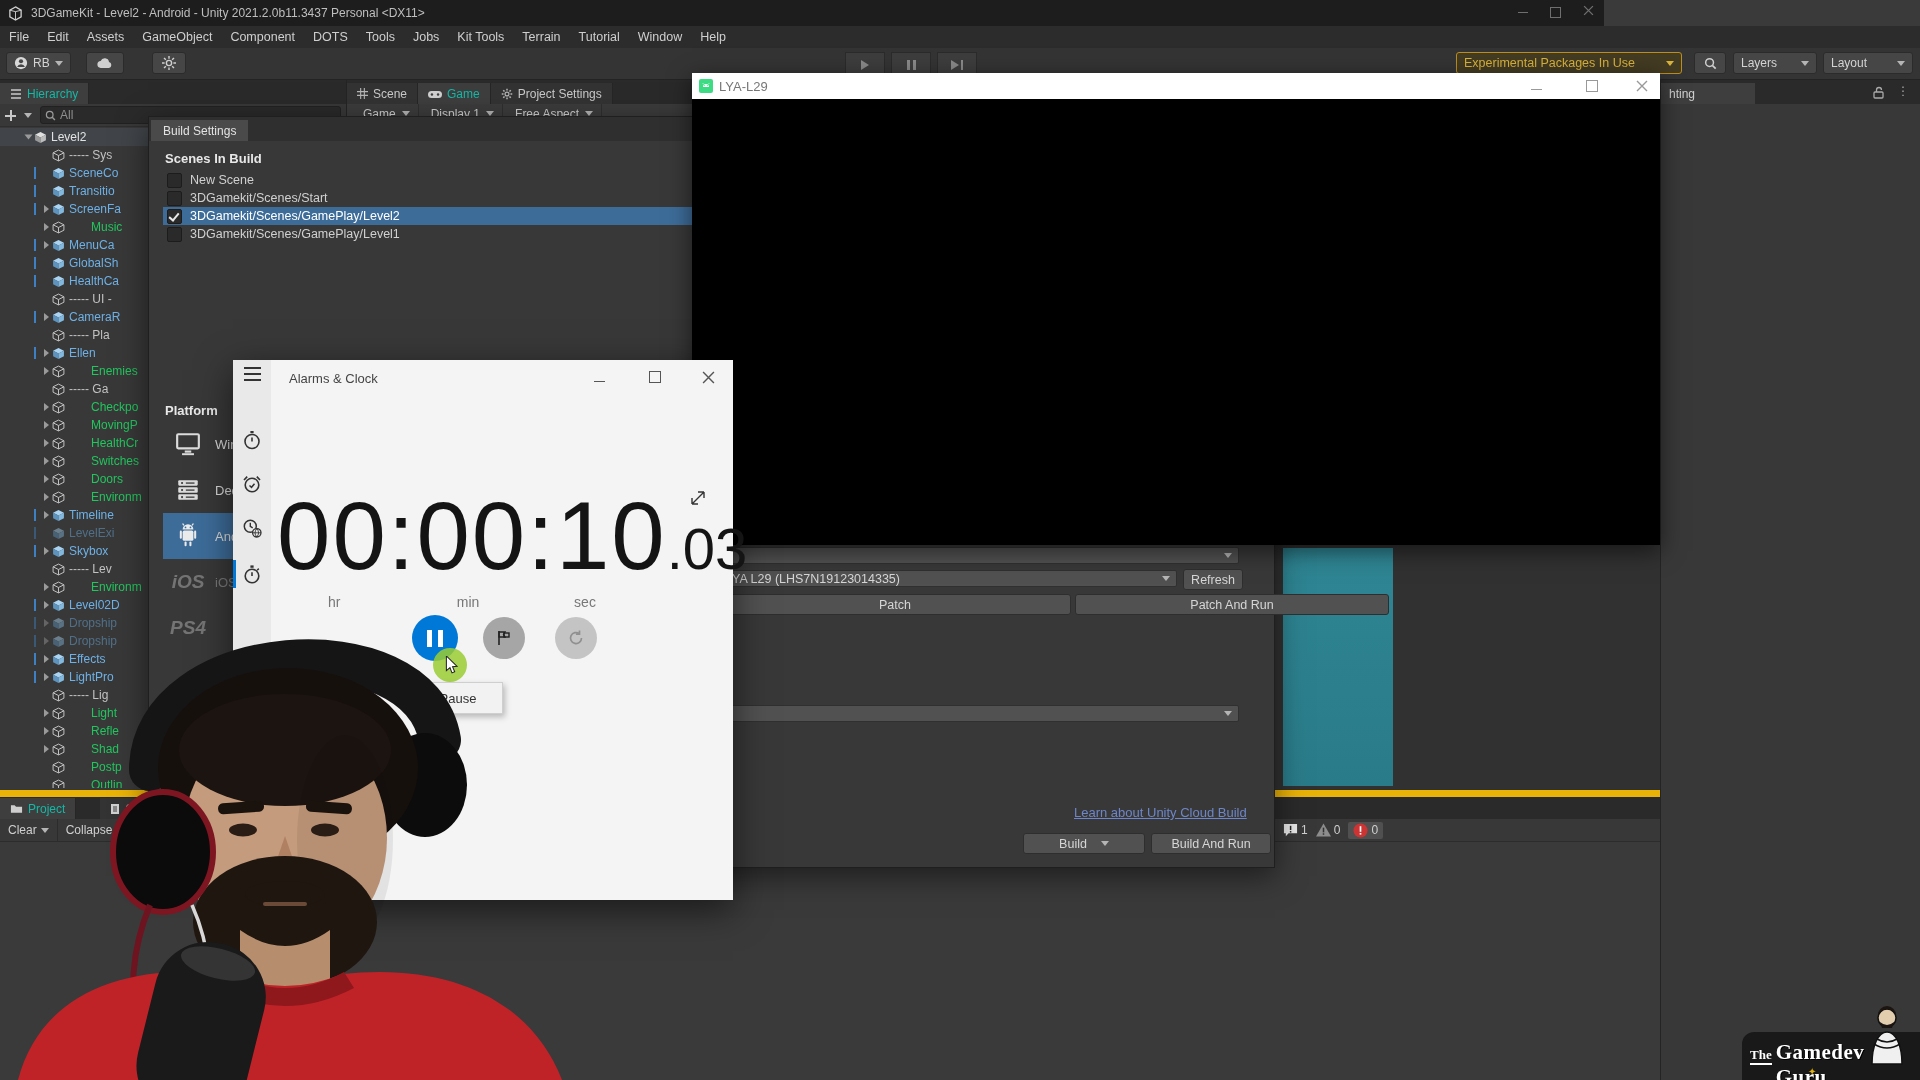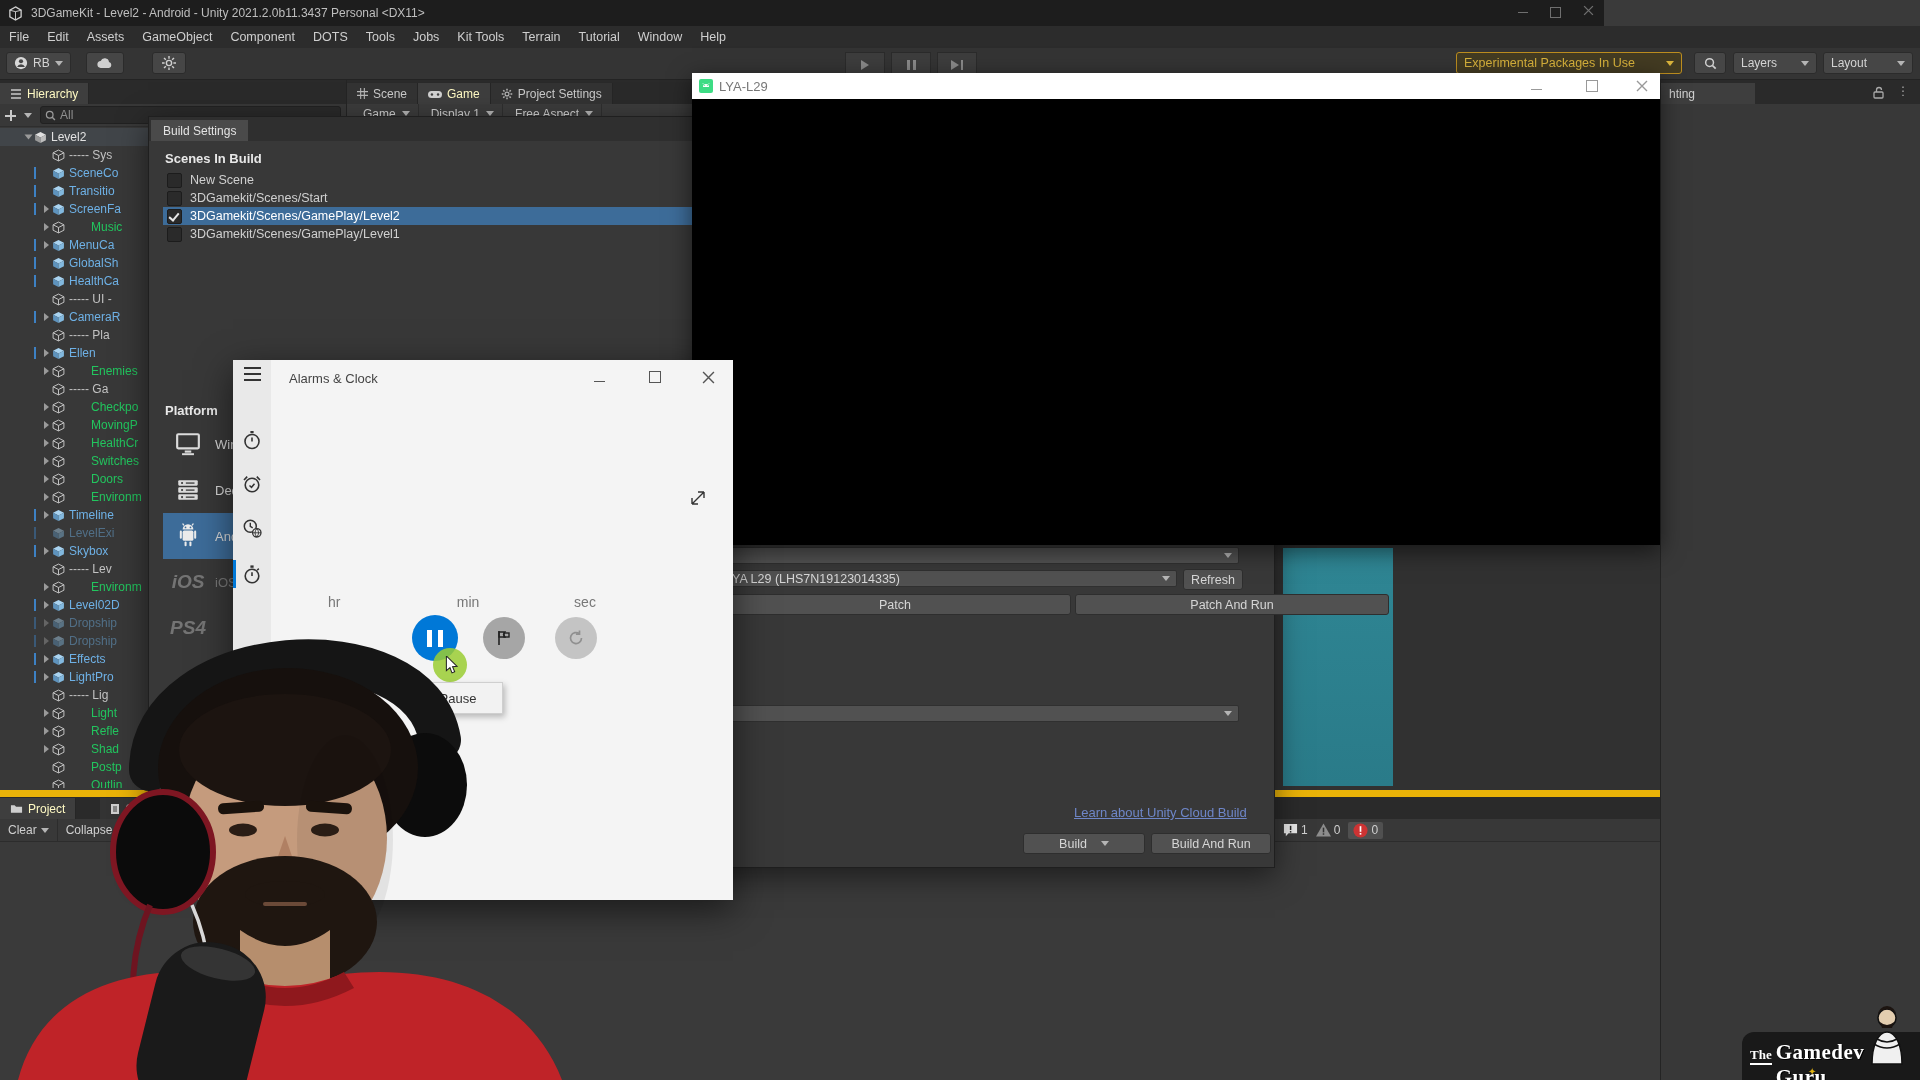--- a/index.html
+++ b/index.html
@@ -18,21 +18,21 @@
   .gold .caret{border-top-color:#d9b33c;}
   .playbtn{position:absolute;top:4px;width:38px;height:23px;background:#3d3d3d;border:1px solid #2b2b2b;display:flex;align-items:center;justify-content:center;}
   .tri{width:0;height:0;border-top:5px solid transparent;border-bottom:5px solid transparent;border-left:8px solid #8a8a8a;}
   .pbars{display:flex;gap:3px;}
   .pbars i{width:3px;height:10px;background:#8a8a8a;}
   .step{display:flex;align-items:center;}
   .step i{width:2px;height:10px;background:#8a8a8a;margin-left:2px;}
   
   .panel-tabstrip{background:#2a2a2a;height:24px;display:flex;align-items:flex-end;}
   .ptab{height:21px;background:#333;display:flex;align-items:center;gap:5px;padding:0 10px;color:#c9c9c9;border-right:1px solid #262626;}
-  .ptab.active{background:#3e3e3e;color:#fef9c3;}
+  .ptab.active{background:#3e3e3e;color:#14b8a6;}
   
   #hierarchy{left:0;top:80px;width:346px;height:710px;background:#383838;border-right:1px solid #242424;}
   #hsearchrow{position:absolute;left:0;top:24px;width:100%;height:23px;background:#383838;border-bottom:1px solid #2e2e2e;display:flex;align-items:center;gap:8px;padding:0 5px;box-sizing:border-box;}
   .plus{position:relative;width:11px;height:11px;}
   .plus::before,.plus::after{content:"";position:absolute;background:#c9c9c9;}
   .plus::before{left:5px;top:0;width:2px;height:11px;}
   .plus::after{left:0;top:5px;width:11px;height:2px;}
   .searchbox{flex:1;height:16px;background:#2a2a2a;border:1px solid #212121;border-radius:3px;display:flex;align-items:center;gap:4px;padding:0 4px;color:#8f8f8f;}
   #htree{position:absolute;left:0;top:48px;width:100%;height:660px;overflow:hidden;}
   .hrow{position:relative;height:18px;display:flex;align-items:center;}
@@ -910,20 +910,24 @@
       <span class="atxt">Alarms &amp; Clock</span>
       <span class="awc" style="right:128px;"><span style="display:inline-block;width:11px;height:1.5px;background:#555;"></span></span>
       <span class="awc" style="right:72px;"><span style="display:inline-block;width:10px;height:10px;border:1.5px solid #555;"></span></span>
       <svg class="awc" style="right:18px;" width="13" height="13" viewBox="0 0 12 12">
           <path d="M1 1l10 10M11 1L1 11" stroke="#555" stroke-width="1.3"></path>
         </svg>
     </div>
     <svg class="abs" style="left:455px;top:128px;" width="20" height="20" viewBox="0 0 20 20">
         <path d="M4 16L16 4M16 4h-6M16 4v6M4 16h6M4 16v-6" fill="none" stroke="#333" stroke-width="1.4"></path>
       </svg>
+    <div id="timeRow">
+      <span id="timeMain">00:00:10</span>
+        <span id="timeFrac"><span>.</span><span>03</span></span>
+    </div>
     <span class="tlabel" style="left:95px;width:50px;text-align:left;">hr</span>
     <span class="tlabel" style="left:205px;width:60px;text-align:center;">min</span>
     <span class="tlabel" style="left:322px;width:60px;text-align:center;">sec</span>
     <div class="cirbtn" id="pauseBtn" style="left:179px;top:255px;">
         <i></i>
         <i></i>
       </div>
     <div class="cirbtn" id="flagBtn" style="left:250px;top:257px;width:42px;height:42px;">
       <svg width="18" height="18" viewBox="0 0 18 18">
           <path d="M4 2v14" stroke="#222" stroke-width="1.6"></path>

